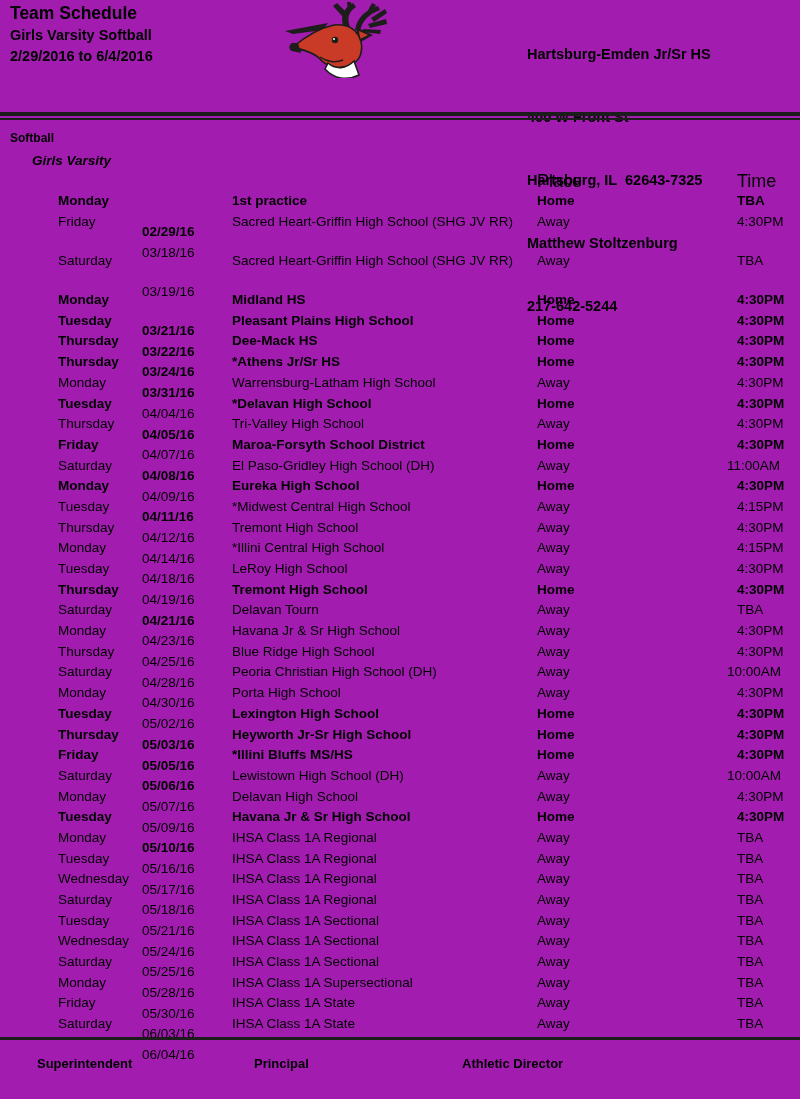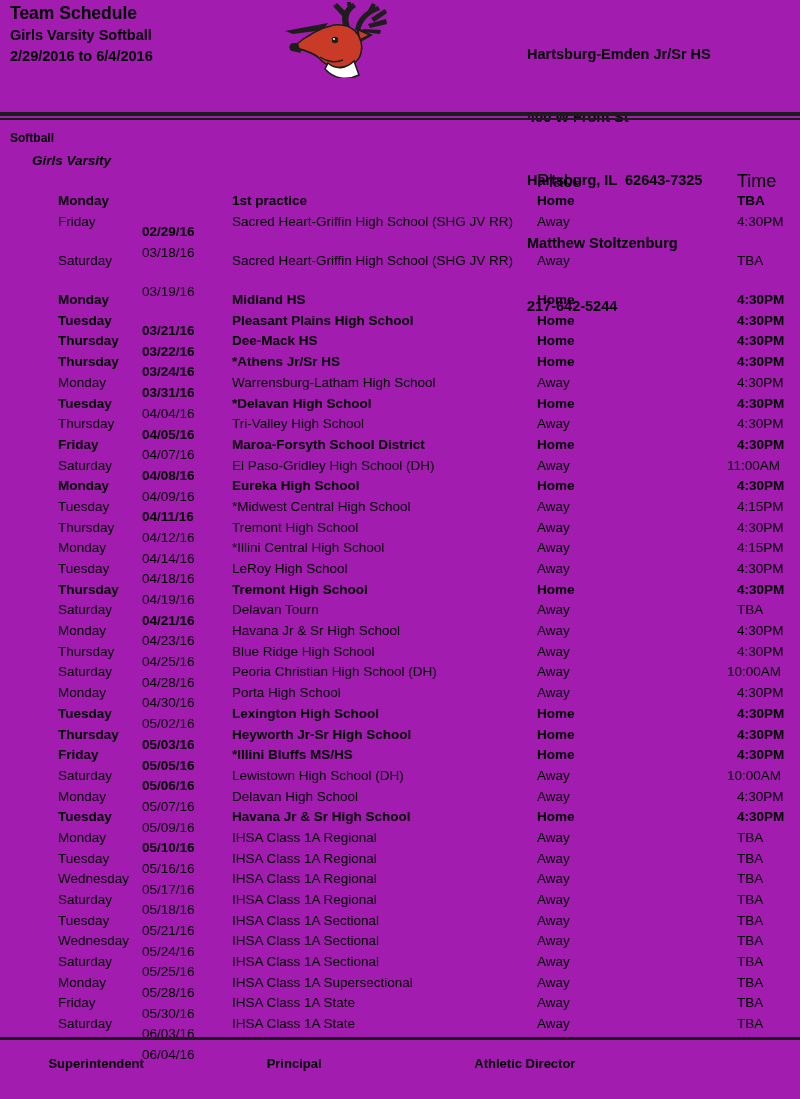--- a/index.html
+++ b/index.html
@@ -35,21 +35,21 @@
   .col-day   { left:58px; }
   .col-date  { left:142px;margin-top:31px; }
   .col-event { left:232px; }
   .col-place { left:537px; }
   .col-time  { left:737px; }
   .col-time.am { left:727px; }
   
   .footer-rule { position:absolute; left:0; top:1037px; width:800px; border-top:3px solid #1c1c1c; }
   .fcol { position:absolute; top:1055px; }
   .fcol-0 { left:37px; } .fcol-1 { left:254px; } .fcol-2 { left:462px; }
-  .ftitle { font-size:13px; font-weight:bold; line-height:18px; white-space:nowrap;text-align:center; }
+  .ftitle { font-size:13px; font-weight:bold; line-height:18px; white-space:nowrap; }
   .fname  { font-size:13px; line-height:18px; margin-top:22px; white-space:nowrap; }
 </style>
 </head>
 <body>
 
 <div class="page">
 
   <div class="hdr-left">
     <div class="hdr-title">Team Schedule</div>
     <div class="hdr-sub">Girls Varsity Softball</div>

